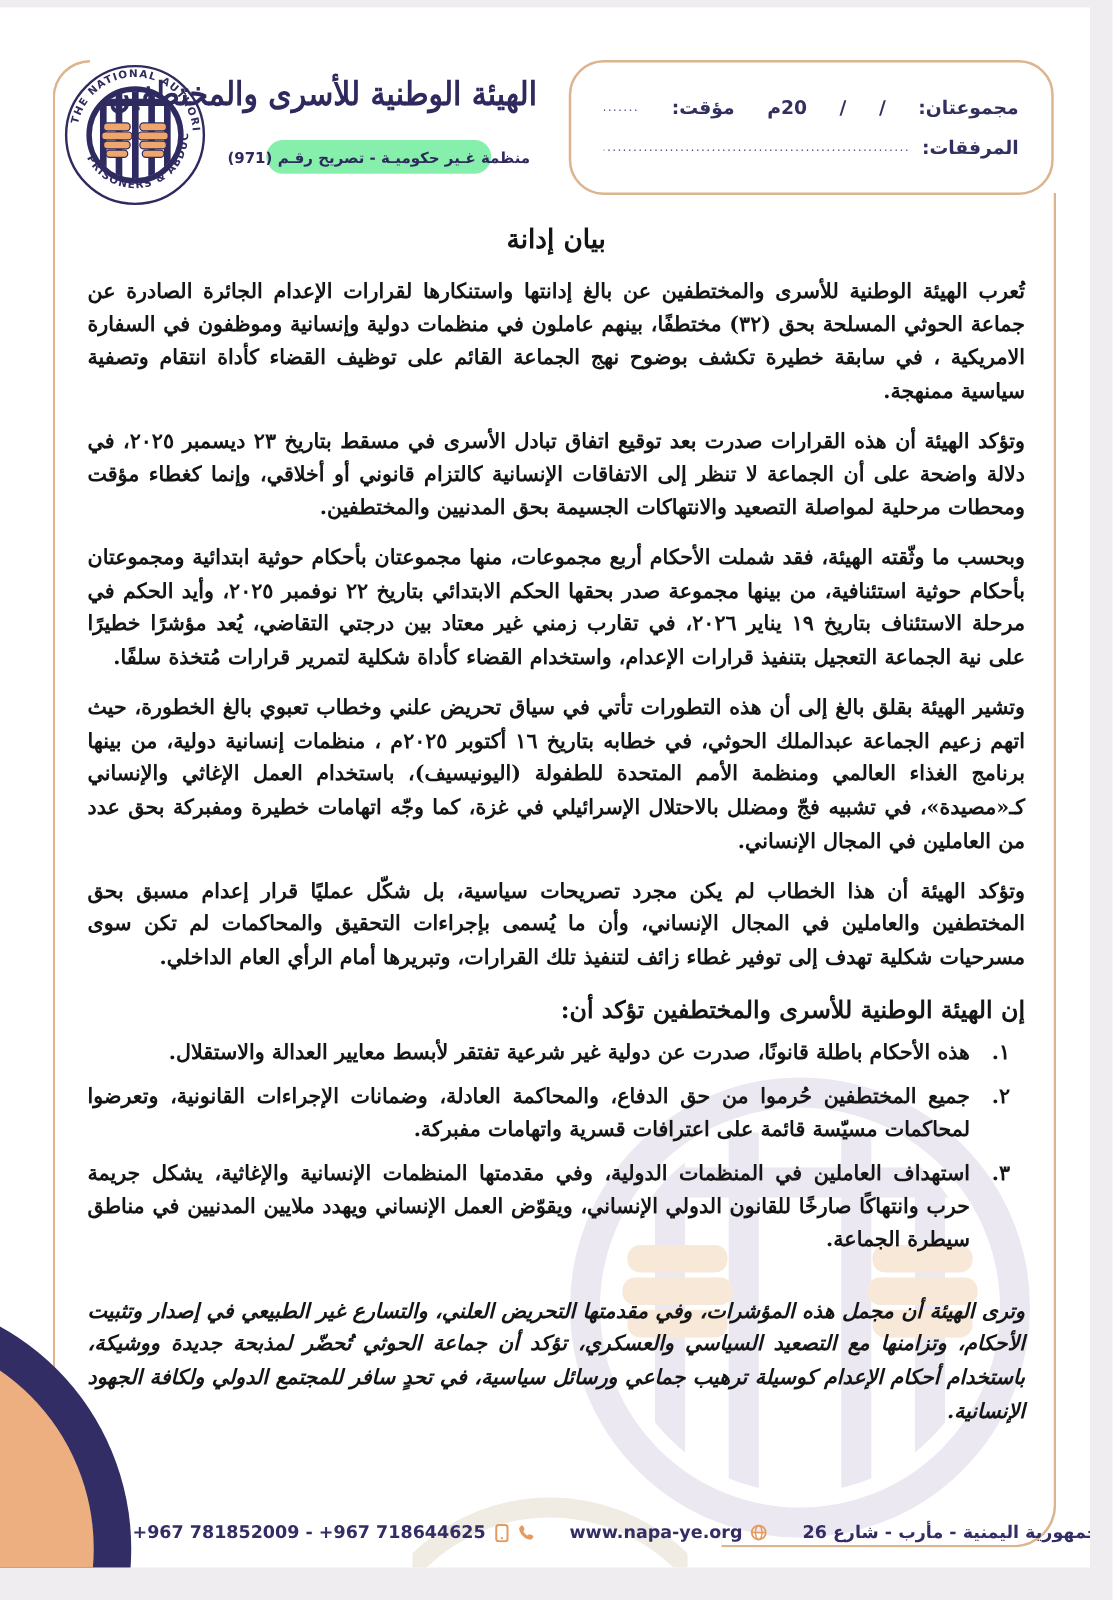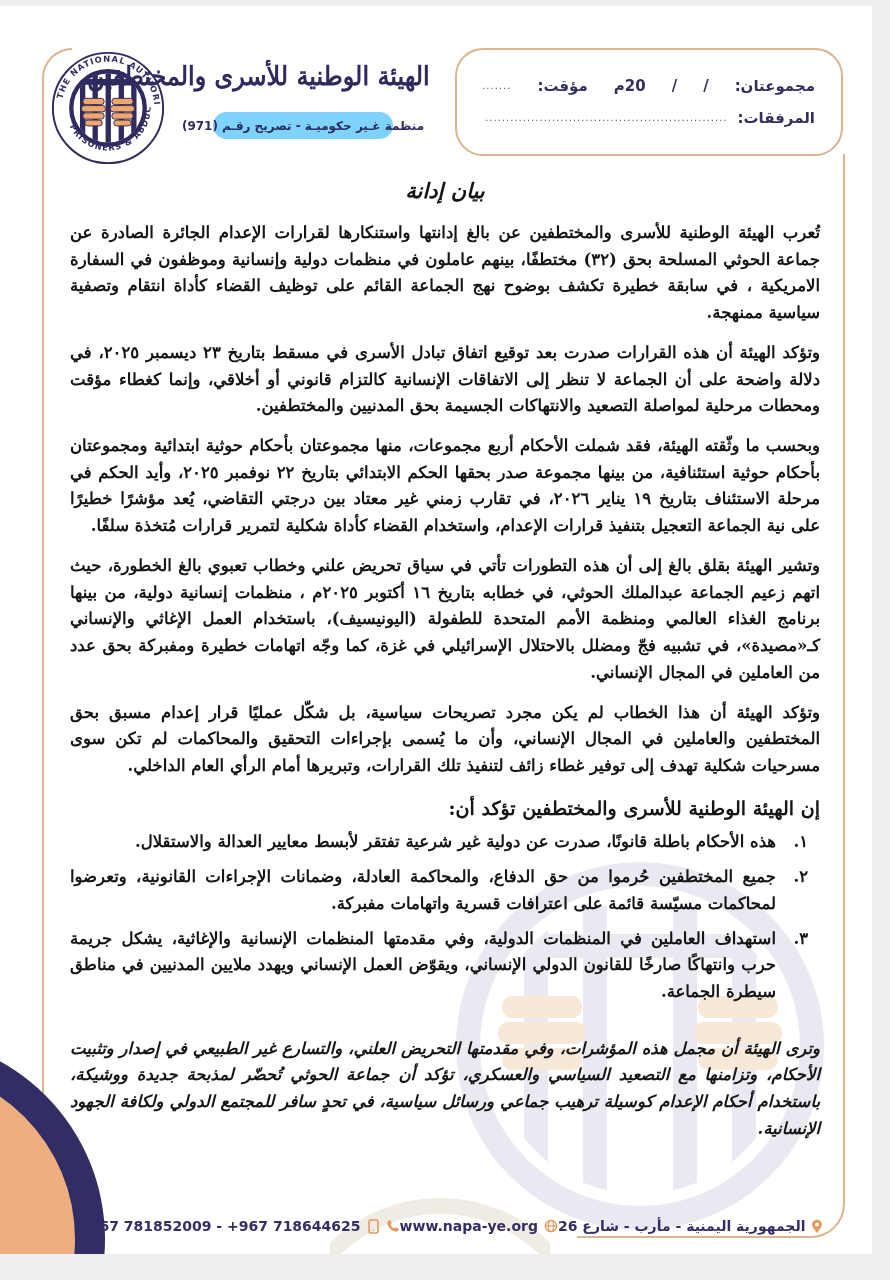--- a/index.html
+++ b/index.html
@@ -28,21 +28,21 @@
   .logo{position:absolute;left:50px;top:44px;}
   .org-title{
     position:absolute;left:180px;top:56px;width:260px;
     direction:rtl;text-align:center;
     color:#2e2a5e;font-weight:bold;font-size:26px;line-height:1.1;
     font-family:"DejaVu Serif",serif;
     white-space:nowrap;transform:scaleX(.92);transform-origin:center;
   }
   .org-pill{
     position:absolute;left:213px;top:106px;width:180px;height:27px;
-    background:#7dd3fc;border-radius:14px;
+    background:#86efac;border-radius:14px;
     display:flex;align-items:center;justify-content:center;
     color:#2e2a5e;font-weight:bold;font-size:12px;direction:rtl;white-space:nowrap;
   }
   .date-box{
     position:absolute;left:455px;top:42px;width:388px;height:108px;
     border:2px solid #dcb48e;border-radius:28px;
     box-sizing:border-box;
     display:flex;flex-direction:column;justify-content:center;gap:14px;
     padding:0 26px;direction:rtl;
     color:#32305f;font-weight:bold;font-size:15px;
@@ -54,21 +54,21 @@
     color:#56527e;font-size:10px;letter-spacing:1px;font-weight:normal;
     position:relative;top:-2px;
   }
   
   .content{
     position:absolute;left:70px;top:168px;width:750px;
     direction:rtl;text-align:justify;
     color:#151515;font-weight:bold;font-size:16.5px;line-height:1.62;
     font-family:"DejaVu Serif","Liberation Serif",serif;
   }
-  .doc-title{text-align:center;font-size:21px;margin:0 0 12px 0;font-style:italic;}
+  .doc-title{text-align:center;font-size:21px;margin:0 0 12px 0;}
   .content p{margin:0 0 13px 0;}
   .list-heading{font-size:19px;margin:4px 0 6px 0;}
   .list-item{display:flex;gap:6px;margin:0 12px 8px 0;}
   .list-item .num{flex:0 0 26px;}
   .list-item .txt{flex:1;text-align:justify;}
   .closing{margin-top:30px !important;font-style:italic;}
   
   .watermark{position:absolute;left:440px;top:840px;pointer-events:none;}
   .watermark2{position:absolute;left:330px;top:1160px;pointer-events:none;}
   
@@ -79,21 +79,21 @@
   .qc-peach{
     position:absolute;left:-271px;top:1060px;width:346px;height:346px;
     border-radius:50%;background:#edaf80;
   }
   
   .footer{
     position:absolute;left:78px;top:1212px;width:500px;
     display:flex;align-items:center;justify-content:space-between;
     color:#332d66;font-weight:bold;font-size:14px;
   }
-  .footer-item{display:flex;align-items:center;gap:6px;white-space:nowrap;direction:ltr;}
+  .footer-item{display:flex;align-items:center;gap:6px;white-space:nowrap;direction:ltr;margin-left:28px;}
   .footer-item.rtl{direction:rtl;}
   .icn{display:inline-flex;align-items:center;}
 </style>
 </head>
 <body>
 
 <div class="page">
 
   <div class="frame-left"></div>
   <div class="frame-right"></div>

